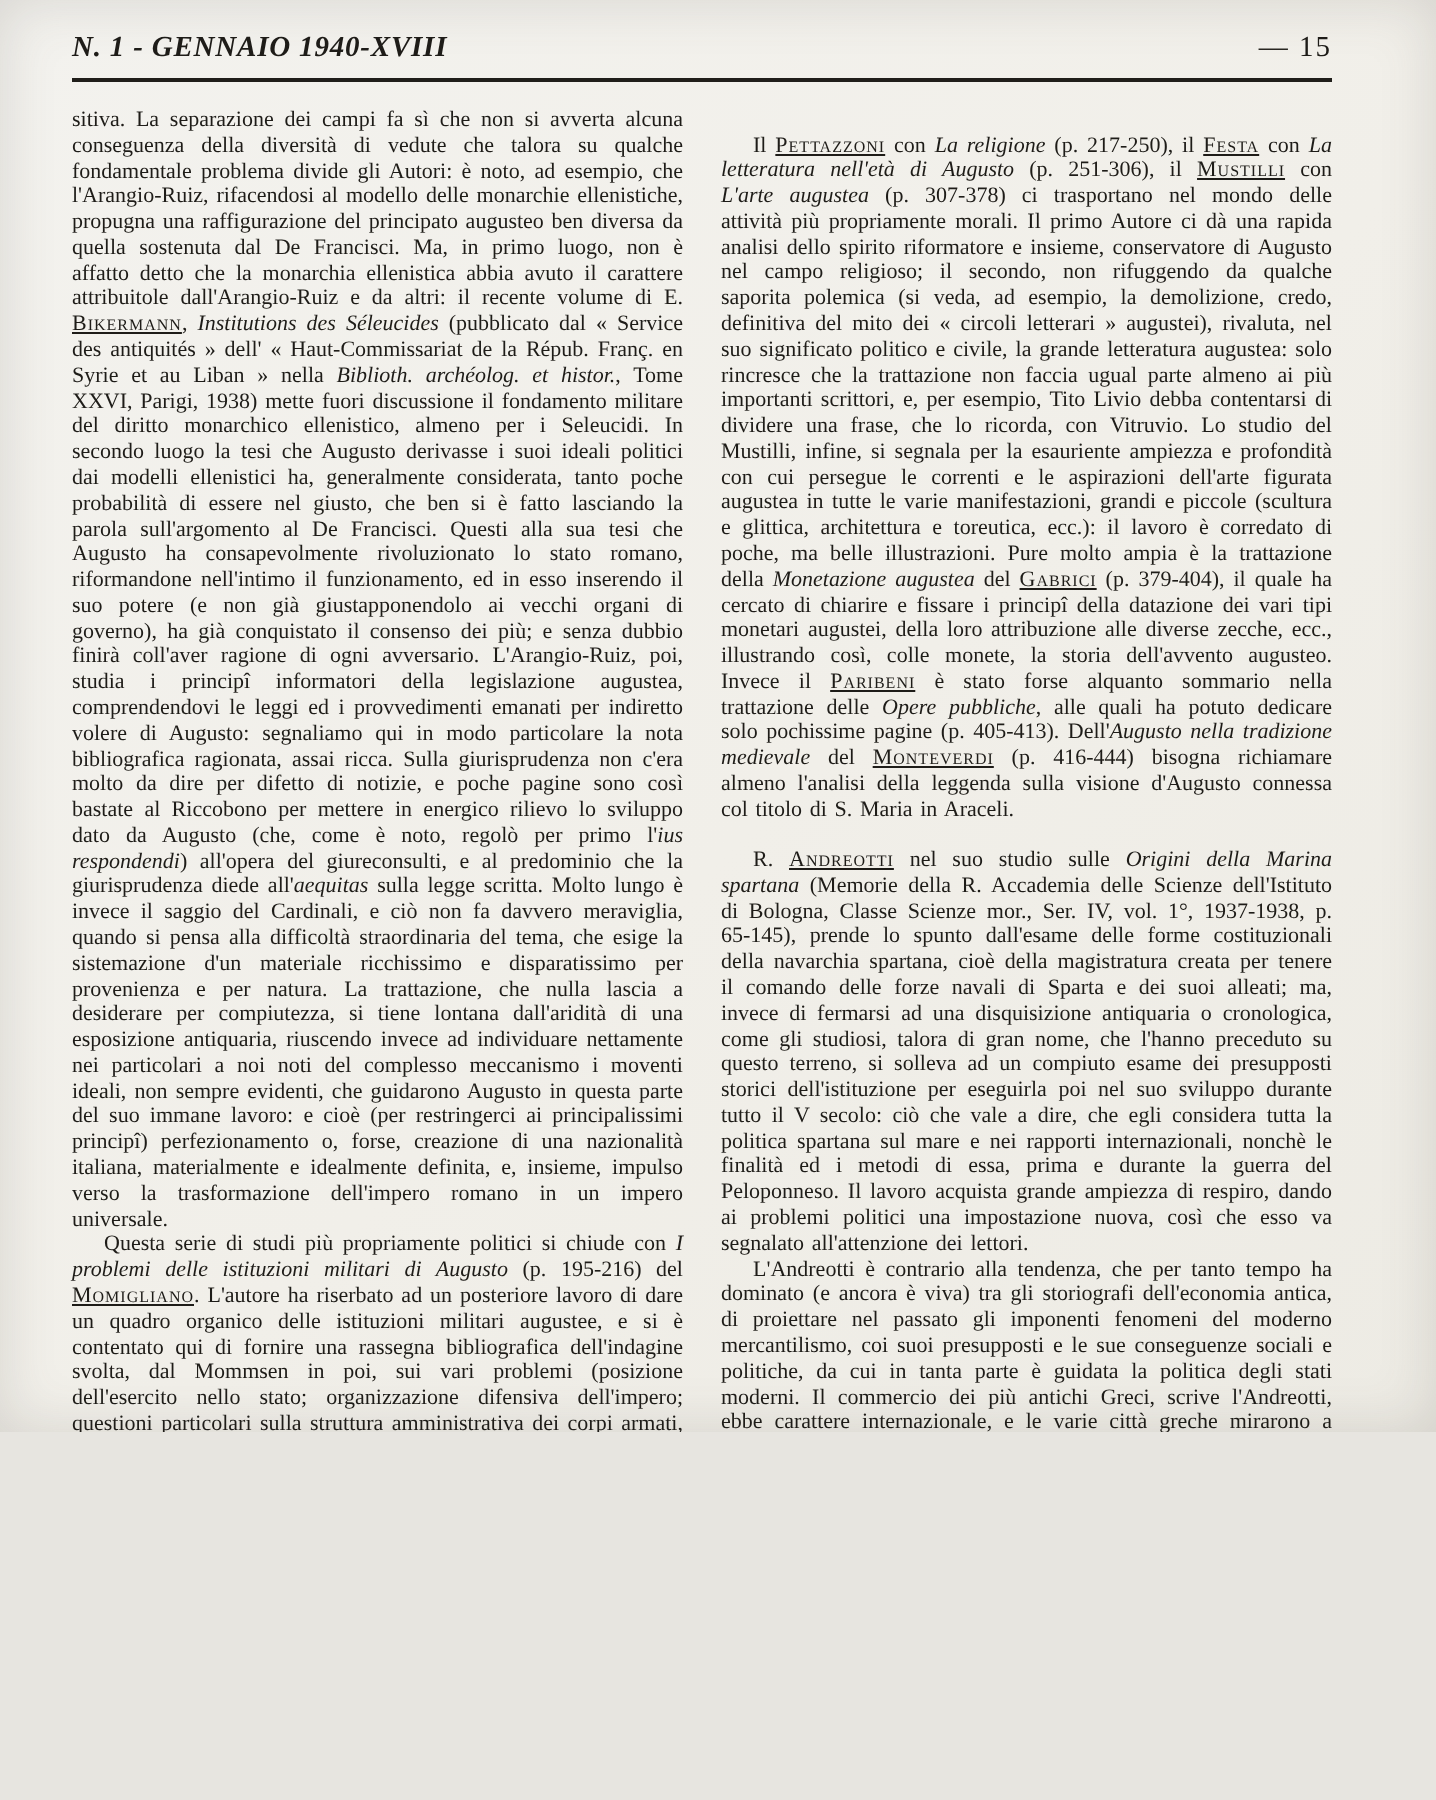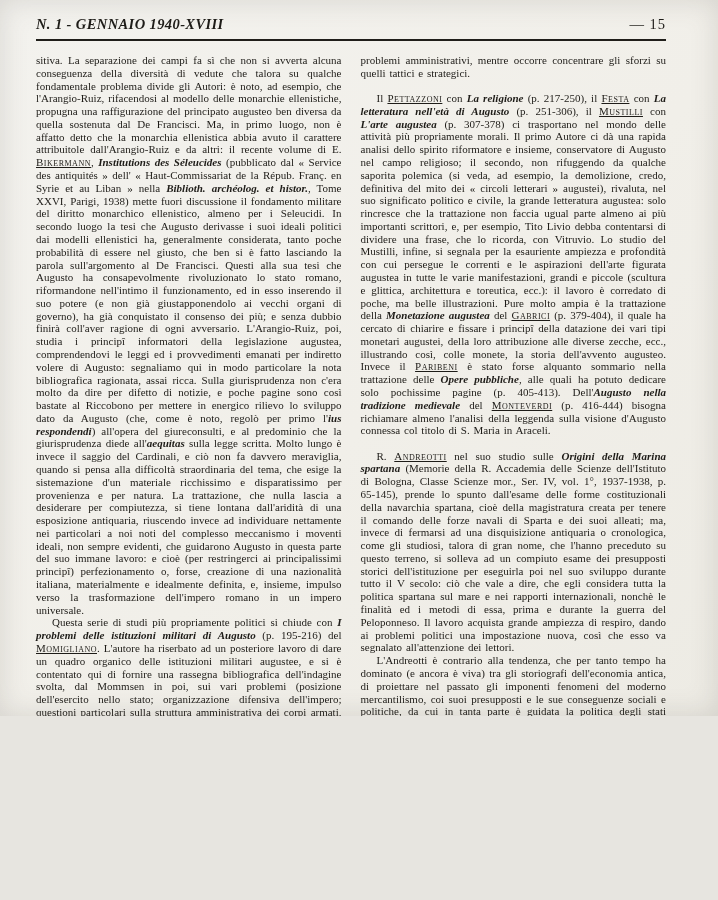--- a/index.html
+++ b/index.html
@@ -56,21 +56,21 @@
   .col p.para {
     margin: 0;
   }
   .col p.indent {
     text-indent: 16px;
   }
   .col p.gap-before {
     margin-top: 12.5px;
   }
   span.normal { }
-  span.italic { font-style: italic; font-weight: bold; }
+  span.italic { font-style: italic; }
   span.smallcaps {
     font-variant: small-caps;
     letter-spacing: 0.5px;
     text-decoration: underline;
   }
 </style>
 </head>
 <body>
 
 <div class="page">
@@ -78,19 +78,18 @@
     <span class="head-issue">N. 1 - GENNAIO 1940-XVIII</span>
     <span class="head-pagenum">— 15</span>
   </div>
   <hr class="head-rule">
   <div class="columns">
     <div class="col">
         <p class="para"><span class="normal">sitiva. La separazione dei campi fa sì che non si avverta alcuna conseguenza della diversità di vedute che talora su qualche fondamentale problema divide gli Autori: è noto, ad esempio, che l'Arangio-Ruiz, rifacendosi al modello delle monarchie ellenistiche, propugna una raffigurazione del principato augusteo ben diversa da quella sostenuta dal De Francisci. Ma, in primo luogo, non è affatto detto che la monarchia ellenistica abbia avuto il carattere attribuitole dall'Arangio-Ruiz e da altri: il recente volume di E. </span><span class="smallcaps">Bikermann</span><span class="normal">, </span><span class="italic">Institutions des Séleucides</span><span class="normal"> (pubblicato dal « Service des antiquités » dell' « Haut-Commissariat de la Répub. Franç. en Syrie et au Liban » nella </span><span class="italic">Biblioth. archéolog. et histor.</span><span class="normal">, Tome XXVI, Parigi, 1938) mette fuori discussione il fondamento militare del diritto monarchico ellenistico, almeno per i Seleucidi. In secondo luogo la tesi che Augusto derivasse i suoi ideali politici dai modelli ellenistici ha, generalmente considerata, tanto poche probabilità di essere nel giusto, che ben si è fatto lasciando la parola sull'argomento al De Francisci. Questi alla sua tesi che Augusto ha consapevolmente rivoluzionato lo stato romano, riformandone nell'intimo il funzionamento, ed in esso inserendo il suo potere (e non già giustapponendolo ai vecchi organi di governo), ha già conquistato il consenso dei più; e senza dubbio finirà coll'aver ragione di ogni avversario. L'Arangio-Ruiz, poi, studia i principî informatori della legislazione augustea, comprendendovi le leggi ed i provvedimenti emanati per indiretto volere di Augusto: segnaliamo qui in modo particolare la nota bibliografica ragionata, assai ricca. Sulla giurisprudenza non c'era molto da dire per difetto di notizie, e poche pagine sono così bastate al Riccobono per mettere in energico rilievo lo sviluppo dato da Augusto (che, come è noto, regolò per primo l'</span><span class="italic">ius respondendi</span><span class="normal">) all'opera del giureconsulti, e al predominio che la giurisprudenza diede all'</span><span class="italic">aequitas</span><span class="normal"> sulla legge scritta. Molto lungo è invece il saggio del Cardinali, e ciò non fa davvero meraviglia, quando si pensa alla difficoltà straordinaria del tema, che esige la sistemazione d'un materiale ricchissimo e disparatissimo per provenienza e per natura. La trattazione, che nulla lascia a desiderare per compiutezza, si tiene lontana dall'aridità di una esposizione antiquaria, riuscendo invece ad individuare nettamente nei particolari a noi noti del complesso meccanismo i moventi ideali, non sempre evidenti, che guidarono Augusto in questa parte del suo immane lavoro: e cioè (per restringerci ai principalissimi principî) perfezionamento o, forse, creazione di una nazionalità italiana, materialmente e idealmente definita, e, insieme, impulso verso la trasformazione dell'impero romano in un impero universale.</span></p>
         <p class="para indent"><span class="normal">Questa serie di studi più propriamente politici si chiude con </span><span class="italic">I problemi delle istituzioni militari di Augusto</span><span class="normal"> (p. 195-216) del </span><span class="smallcaps">Momigliano</span><span class="normal">. L'autore ha riserbato ad un posteriore lavoro di dare un quadro organico delle istituzioni militari augustee, e si è contentato qui di fornire una rassegna bibliografica dell'indagine svolta, dal Mommsen in poi, sui vari problemi (posizione dell'esercito nello stato; organizzazione difensiva dell'impero; questioni particolari sulla struttura amministrativa dei corpi armati, sulla coscrizione, sul soldo, ecc.). Nonostante la sua brevità, il contributo sarà molto utile per la ricchezza dei dati e l'individuazione dei più urgenti problemi: ad esempio, è giustissimo insistere sugli insufficienti risultati della molta opera spesa nello studio dei</span></p>
       </div>
     <div class="col">
-        <p class="para"><span class="normal">problemi amministrativi, mentre occorre concentrare gli sforzi su quelli tattici e strategici.</span></p>
         <p class="para indent gap-before"><span class="normal">Il </span><span class="smallcaps">Pettazzoni</span><span class="normal"> con </span><span class="italic">La religione</span><span class="normal"> (p. 217-250), il </span><span class="smallcaps">Festa</span><span class="normal"> con </span><span class="italic">La letteratura nell'età di Augusto</span><span class="normal"> (p. 251-306), il </span><span class="smallcaps">Mustilli</span><span class="normal"> con </span><span class="italic">L'arte augustea</span><span class="normal"> (p. 307-378) ci trasportano nel mondo delle attività più propriamente morali. Il primo Autore ci dà una rapida analisi dello spirito riformatore e insieme, conservatore di Augusto nel campo religioso; il secondo, non rifuggendo da qualche saporita polemica (si veda, ad esempio, la demolizione, credo, definitiva del mito dei « circoli letterari » augustei), rivaluta, nel suo significato politico e civile, la grande letteratura augustea: solo rincresce che la trattazione non faccia ugual parte almeno ai più importanti scrittori, e, per esempio, Tito Livio debba contentarsi di dividere una frase, che lo ricorda, con Vitruvio. Lo studio del Mustilli, infine, si segnala per la esauriente ampiezza e profondità con cui persegue le correnti e le aspirazioni dell'arte figurata augustea in tutte le varie manifestazioni, grandi e piccole (scultura e glittica, architettura e toreutica, ecc.): il lavoro è corredato di poche, ma belle illustrazioni. Pure molto ampia è la trattazione della </span><span class="italic">Monetazione augustea</span><span class="normal"> del </span><span class="smallcaps">Gabrici</span><span class="normal"> (p. 379-404), il quale ha cercato di chiarire e fissare i principî della datazione dei vari tipi monetari augustei, della loro attribuzione alle diverse zecche, ecc., illustrando così, colle monete, la storia dell'avvento augusteo. Invece il </span><span class="smallcaps">Paribeni</span><span class="normal"> è stato forse alquanto sommario nella trattazione delle </span><span class="italic">Opere pubbliche</span><span class="normal">, alle quali ha potuto dedicare solo pochissime pagine (p. 405-413). Dell'</span><span class="italic">Augusto nella tradizione medievale</span><span class="normal"> del </span><span class="smallcaps">Monteverdi</span><span class="normal"> (p. 416-444) bisogna richiamare almeno l'analisi della leggenda sulla visione d'Augusto connessa col titolo di S. Maria in Araceli.</span></p>
         <p class="para indent gap-before"><span class="normal">R. </span><span class="smallcaps">Andreotti</span><span class="normal"> nel suo studio sulle </span><span class="italic">Origini della Marina spartana</span><span class="normal"> (Memorie della R. Accademia delle Scienze dell'Istituto di Bologna, Classe Scienze mor., Ser. IV, vol. 1°, 1937-1938, p. 65-145), prende lo spunto dall'esame delle forme costituzionali della navarchia spartana, cioè della magistratura creata per tenere il comando delle forze navali di Sparta e dei suoi alleati; ma, invece di fermarsi ad una disquisizione antiquaria o cronologica, come gli studiosi, talora di gran nome, che l'hanno preceduto su questo terreno, si solleva ad un compiuto esame dei presupposti storici dell'istituzione per eseguirla poi nel suo sviluppo durante tutto il V secolo: ciò che vale a dire, che egli considera tutta la politica spartana sul mare e nei rapporti internazionali, nonchè le finalità ed i metodi di essa, prima e durante la guerra del Peloponneso. Il lavoro acquista grande ampiezza di respiro, dando ai problemi politici una impostazione nuova, così che esso va segnalato all'attenzione dei lettori.</span></p>
         <p class="para indent"><span class="normal">L'Andreotti è contrario alla tendenza, che per tanto tempo ha dominato (e ancora è viva) tra gli storiografi dell'economia antica, di proiettare nel passato gli imponenti fenomeni del moderno mercantilismo, coi suoi presupposti e le sue conseguenze sociali e politiche, da cui in tanta parte è guidata la politica degli stati moderni. Il commercio dei più antichi Greci, scrive l'Andreotti, ebbe carattere internazionale, e le varie città greche mirarono a sfruttarlo semplicemente, non a disciplinarlo in vista d'un aumento</span></p>
       </div>
   </div>
 </div>
 
 </body></html>

